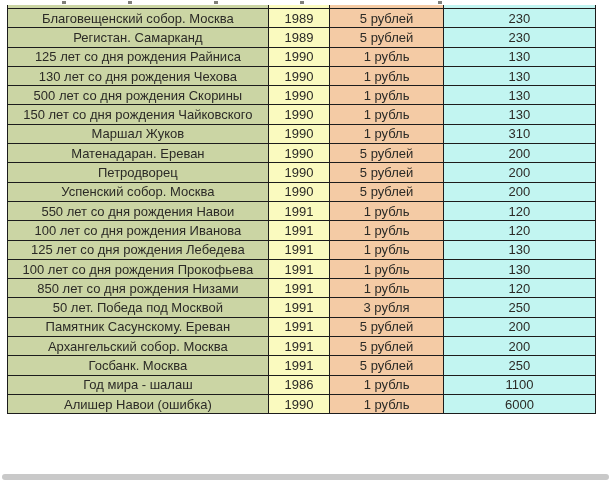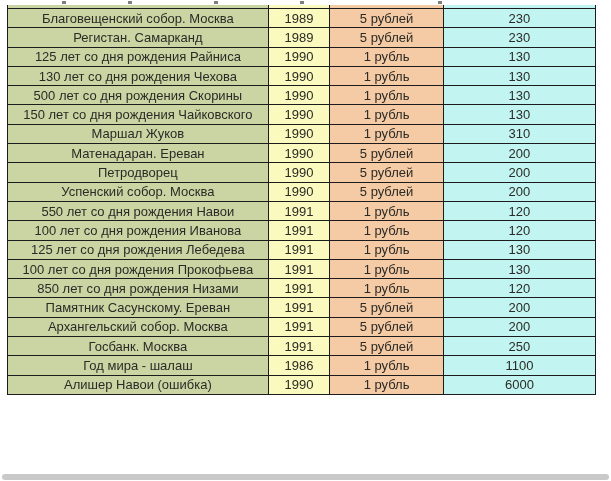--- a/index.html
+++ b/index.html
@@ -171,20 +171,26 @@
     <td class="c-denom">1 рубль</td>
     <td class="c-price">130</td>
   </tr>
         <tr>
     <td class="c-name">850 лет со дня рождения Низами</td>
     <td class="c-year">1991</td>
     <td class="c-denom">1 рубль</td>
     <td class="c-price">120</td>
   </tr>
         <tr>
+    <td class="c-name">50 лет. Победа под Москвой</td>
+    <td class="c-year">1991</td>
+    <td class="c-denom">3 рубля</td>
+    <td class="c-price">250</td>
+  </tr>
+        <tr>
     <td class="c-name">Памятник Сасунскому. Ереван</td>
     <td class="c-year">1991</td>
     <td class="c-denom">5 рублей</td>
     <td class="c-price">200</td>
   </tr>
         <tr>
     <td class="c-name">Архангельский собор. Москва</td>
     <td class="c-year">1991</td>
     <td class="c-denom">5 рублей</td>
     <td class="c-price">200</td>

